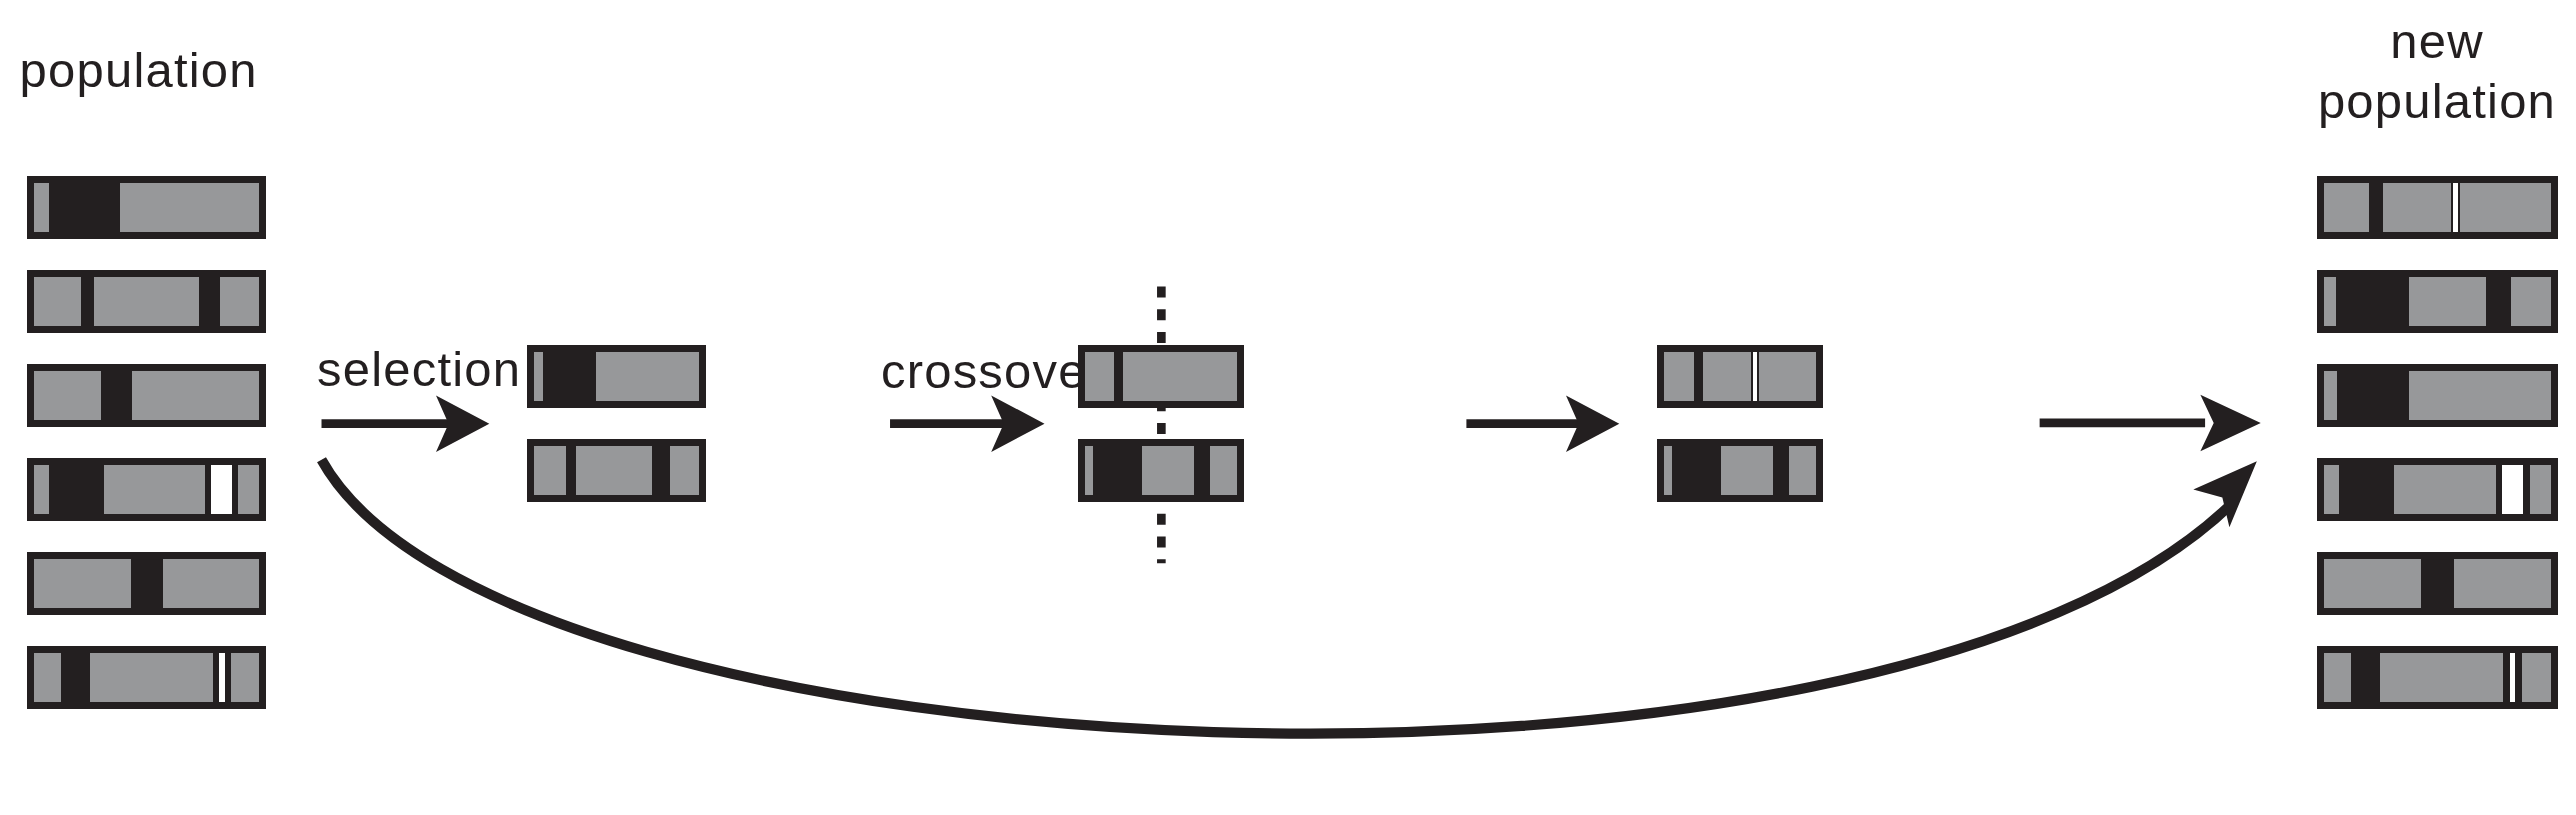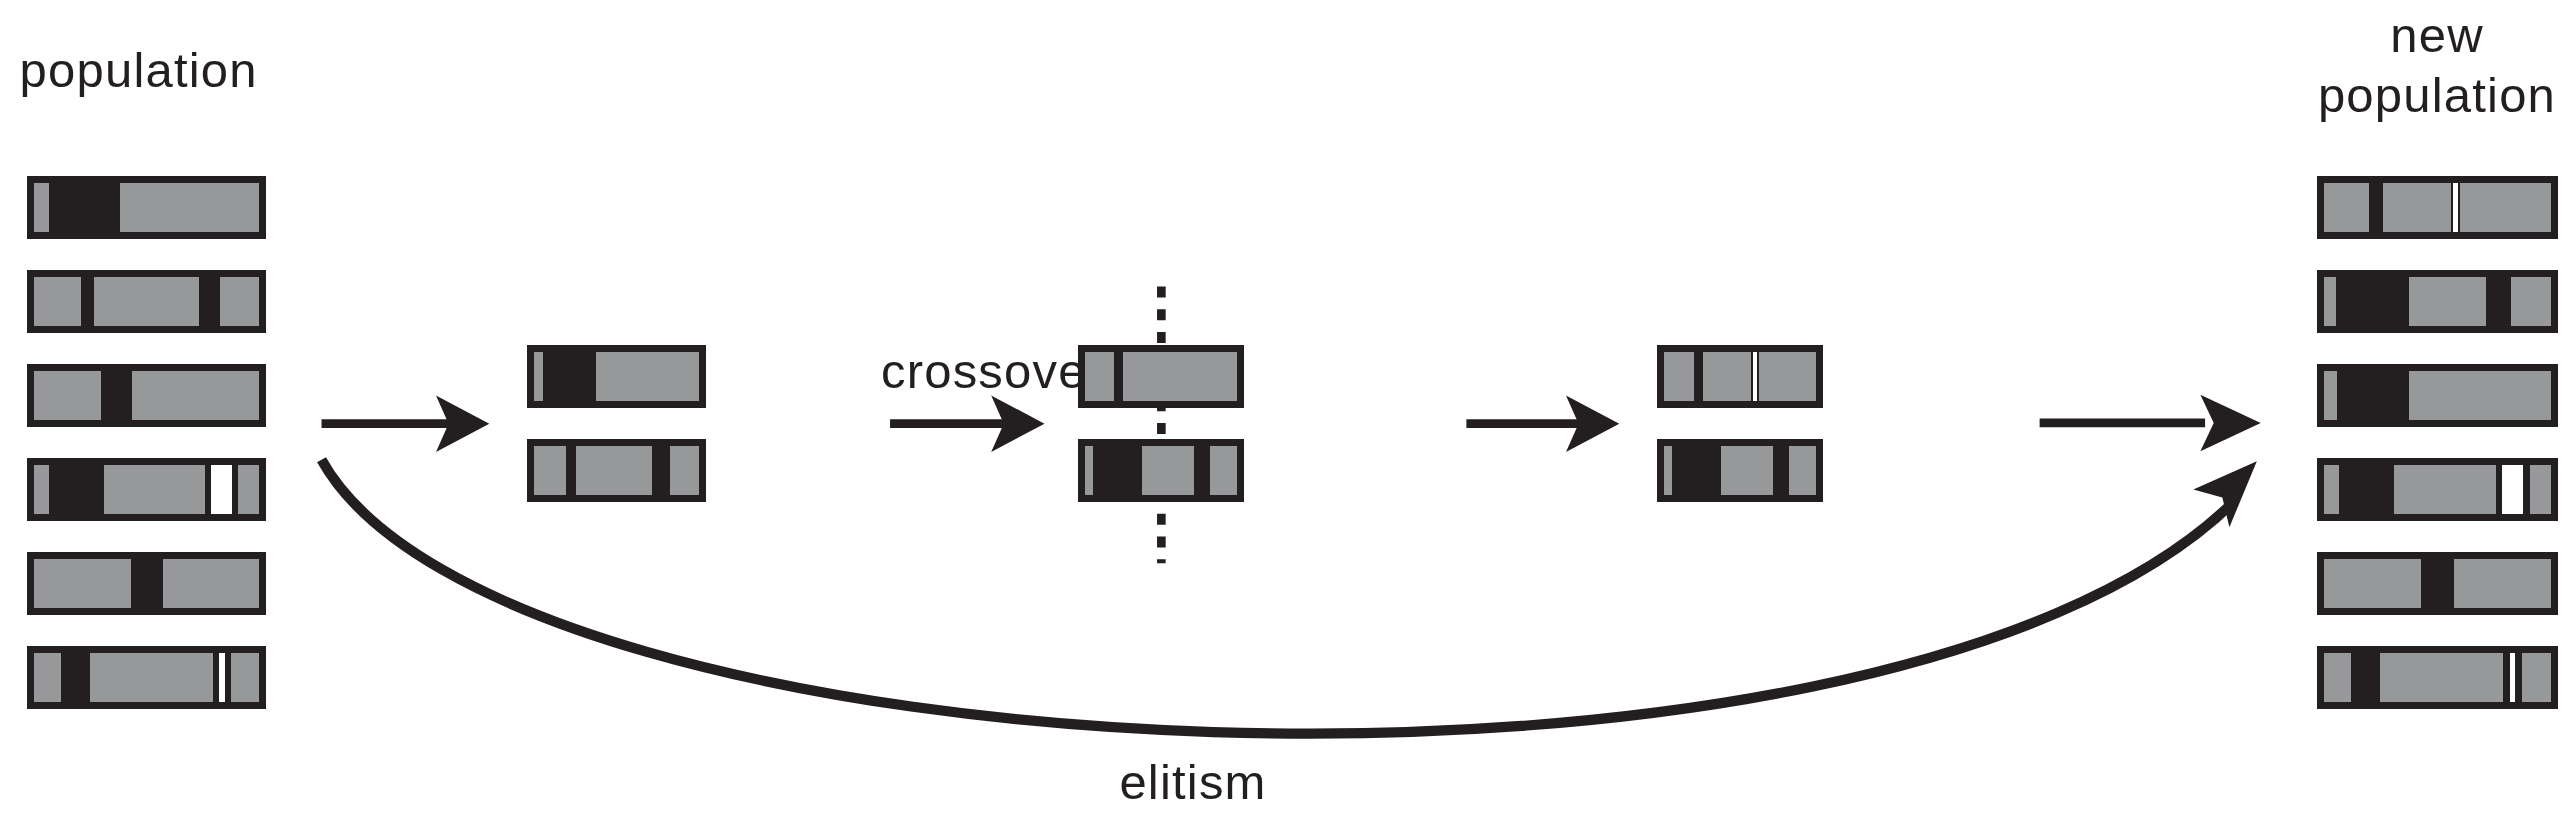--- a/index.html
+++ b/index.html
@@ -13,21 +13,21 @@
   .arrow-shaft{stroke-width:11px;}
   .elitism-path{stroke-width:13px;}
   .cutline{stroke-width:11px;stroke-dasharray:14 15;}
 
   .label{position:absolute;font-size:49px;letter-spacing:1.2px;line-height:1.22;white-space:pre-line;}
   .population-label{left:19.6px;top:41px;}
   .selection-label{left:317px;top:340px;width:173px;text-align:center;}
   .crossover-label{left:881px;top:342px;width:173px;text-align:center;}
   .mutation-label{left:1455px;top:340px;width:173px;text-align:center;}
   .elitism-label{left:1099px;top:753px;width:188px;text-align:center;}
-  .newpop-label{left:2298px;top:6px;width:278px;text-align:center;}
+  .newpop-label{left:2298px;top:12px;width:278px;text-align:center;}
 
   .group{position:absolute;}
   .chromosome{box-sizing:border-box;display:flex;padding:7px;background:#231f20;margin-bottom:31px;}
   .chromosome .seg{height:100%;}
   .pop-group{left:27.4px;top:176px;}      .pop-group .chromosome{width:239px;height:63px;}
   .sel-group{left:527px;top:345px;}     .sel-group .chromosome{width:179px;height:63px;}
   .cross-group{left:1078px;top:345px;}  .cross-group .chromosome{width:166px;height:63px;}
   .mut-group{left:1657px;top:345px;}    .mut-group .chromosome{width:166px;height:63px;}
   .newpop-group{left:2317px;top:176px;} .newpop-group .chromosome{width:241px;height:63px;}
 </style>
@@ -62,22 +62,22 @@
 
     <g>
       <path class="elitism-path" d="M 410 586 C 640 1000, 2400 1080, 2848 640"></path>
       <polygon points="2878,588 2843,672 2834,634 2797,624"></polygon>
     </g>
   </svg>
 
   <div class="label population-label">population</div>
   <div class="label newpop-label">new
 population</div>
+  <div class="label selection-label">selection</div>
   <div class="label crossover-label">crossover</div>
-  <div class="label elitism-label">elitism</div>
 
   <div class="group pop-group">
       <div class="chromosome">
         <div class="seg" style="width: 6.5%; background: rgb(151, 152, 154);"></div>
         <div class="seg" style="width: 31.5%; background: rgb(35, 31, 32);"></div>
         <div class="seg" style="width: 62%; background: rgb(151, 152, 154);"></div>
       </div>
       <div class="chromosome">
         <div class="seg" style="width: 20.7%; background: rgb(151, 152, 154);"></div>
         <div class="seg" style="width: 5.9%; background: rgb(35, 31, 32);"></div>

